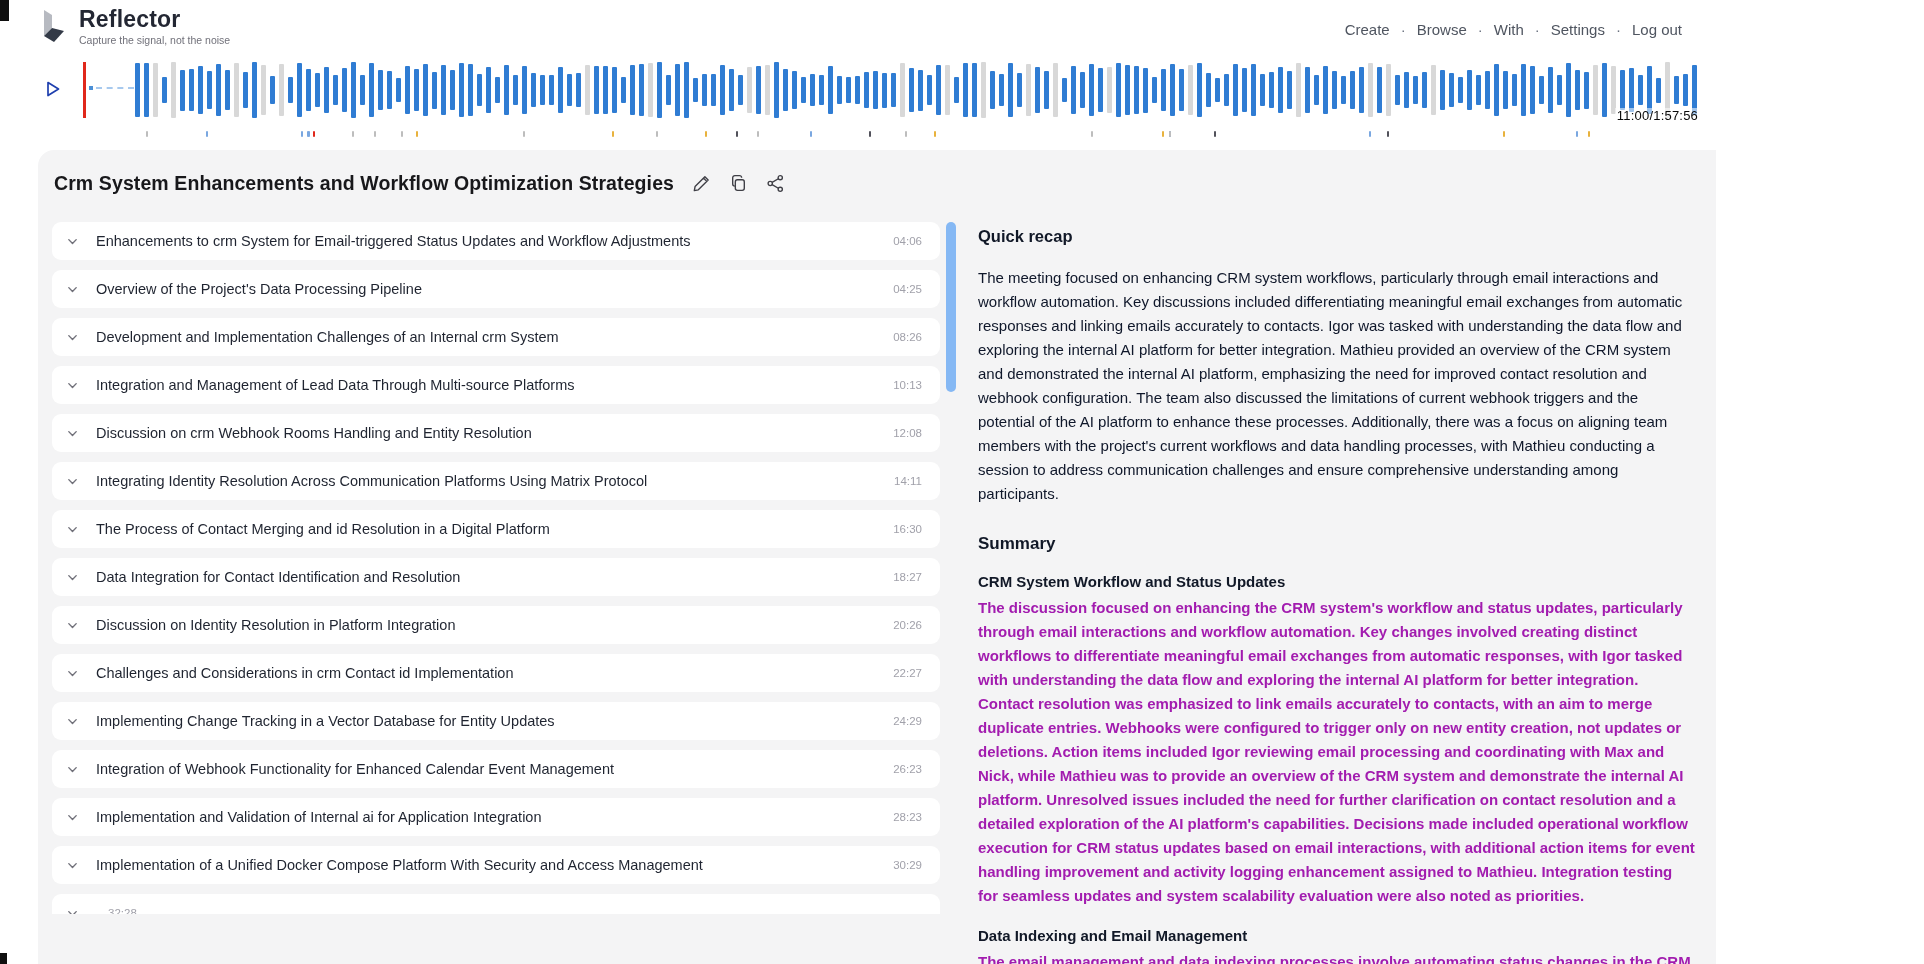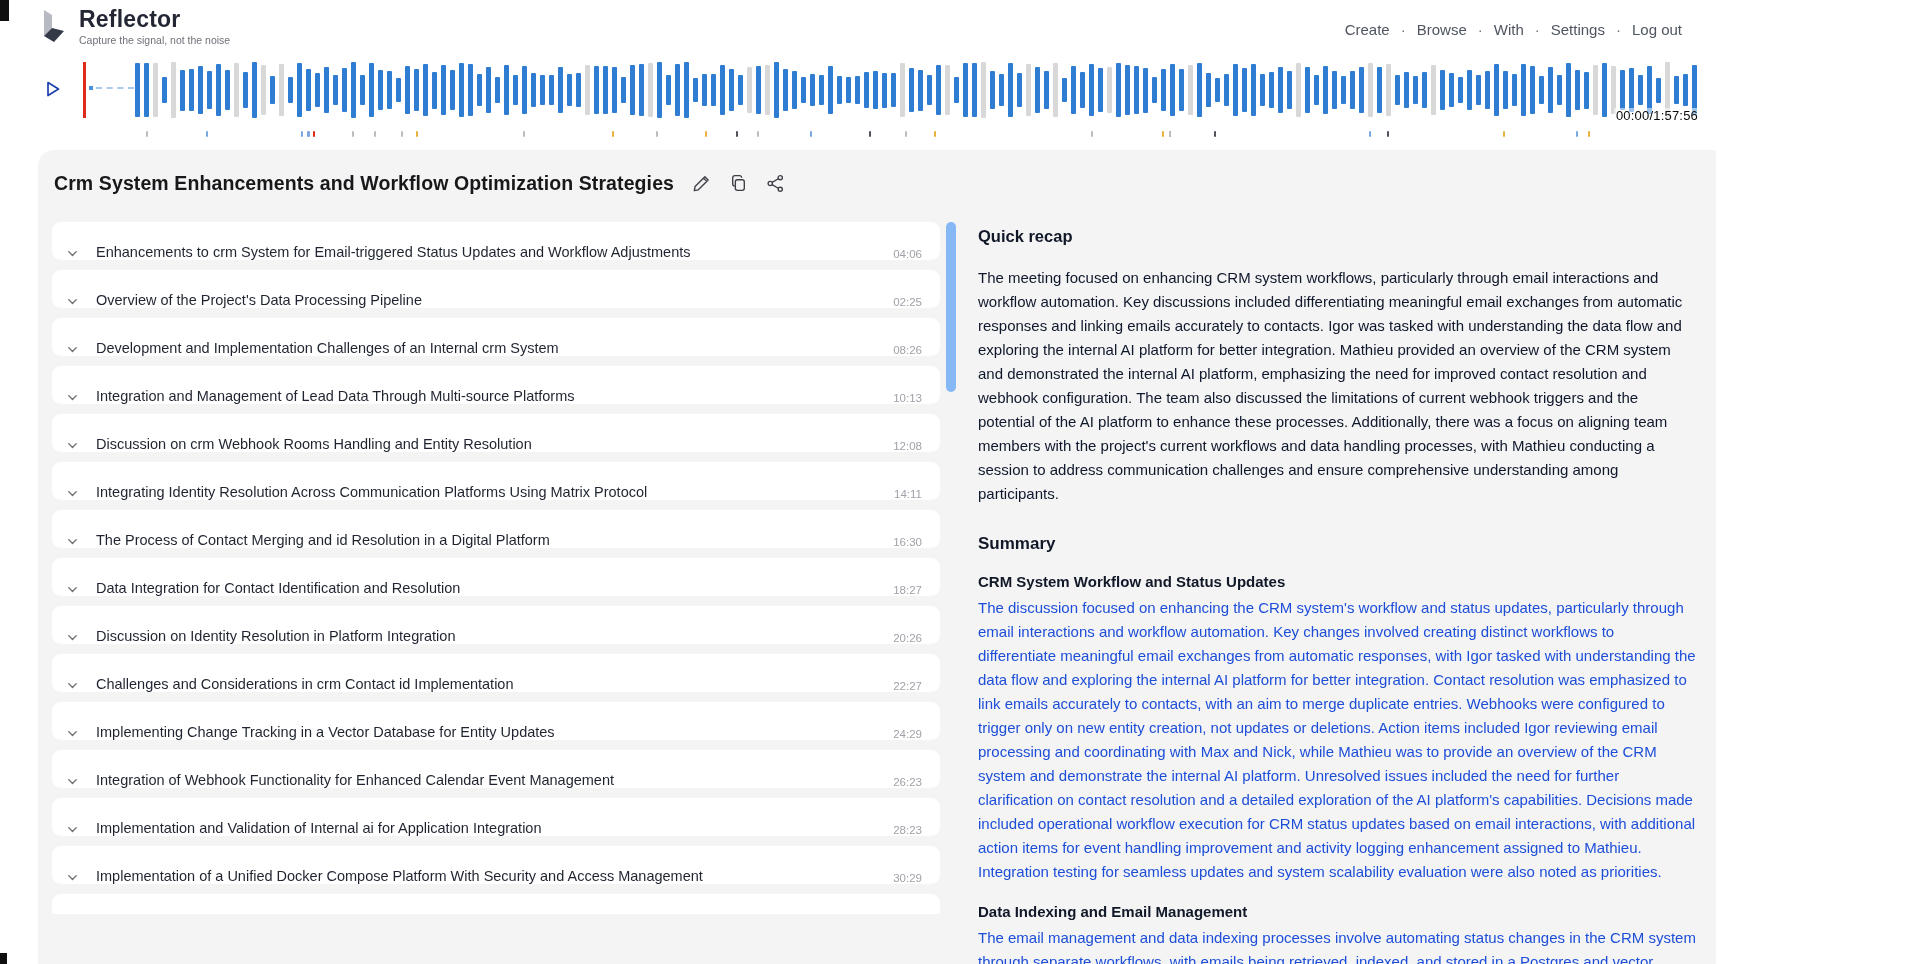--- a/index.html
+++ b/index.html
@@ -39,38 +39,38 @@
   .card { position:absolute; left:38px; top:150px; width:1862px; height:900px;
           background:#f4f4f5; border-radius:16px; }
   .card-title-row { position:absolute; left:16px; top:22px; display:flex; align-items:center; gap:18px; }
   .meeting-title { font-size:19.5px; font-weight:700; color:#18181b; letter-spacing:.1px; }
   .icon-btn { width:19px; height:19px; color:#3f3f46; cursor:pointer; display:inline-flex; }
   .icon-btn svg { width:100%; height:100%; }
 
   
   .sections { position:absolute; left:14px; top:72px; width:888px; height:692px; overflow:hidden; }
   .section-item { height:38px; margin-bottom:10px; background:#fff; border-radius:9px;
-                  display:flex; align-items:flex-end; padding:0 18px 0 14px; cursor:pointer; }
+                  display:flex; align-items:center; padding:0 18px 0 14px; cursor:pointer; }
   .chev { flex:0 0 13px; margin-right:17px; }
   .sec-title { flex:1; font-size:14.5px; color:#1f2430; white-space:nowrap; overflow:hidden; }
   .sec-time { font-size:11.5px; color:#a1a1aa; margin-left:12px; }
   .scroll-thumb { position:absolute; width:10px; border-radius:5px; background:#85b8f4; }
   .thumb-left { left:908px; top:72px; height:170px; }
   .thumb-right { right:7px; top:76px; height:228px; }
 
   
   .summary-panel { position:absolute; left:940px; top:72px; width:924px; }
   .recap-head-row { position:relative; padding-top:5px; }
   .recap-heading { font-size:16.5px; font-weight:700; color:#111827; }
   .recap-edit { position:absolute; right:16px; top:2px; }
   .body-text { width:718px; font-size:15px; line-height:24px; color:#0f172a; margin-top:20px; }
   .summary-heading { font-size:17px; font-weight:700; color:#111827; margin-top:28px; }
   .topic { margin-top:17px; }
   .topic-heading { width:718px; font-size:15px; font-weight:700; color:#111827; line-height:21px; }
-  .topic-body { width:718px; font-size:15px; line-height:24px; color:#1d4ed8; margin-top:4px; }
+  .topic-body { width:718px; font-size:15px; line-height:24px; color:#a21caf; margin-top:4px;font-weight:bold; }
 </style>
 </head>
 <body>
 
 <div class="screen">
   <div class="corner-mark-top"></div>
   <div class="corner-mark-bottom"></div>
 
   <div class="header">
     <div class="logo-wrap">
@@ -297,21 +297,21 @@
       <span class="wbar" style="height: 40.4px;"></span>
       <span class="wbar" style="height: 31.4px;"></span>
       <span class="wbar" style="height: 46.2px;"></span>
       <span class="wbar" style="height: 30px;"></span>
       <span class="wbar" style="height: 39.6px;"></span>
       <span class="wbar" style="height: 50.8px; background: rgb(216, 216, 216);"></span>
       <span class="wbar" style="height: 35px;"></span>
       <span class="wbar" style="height: 24.9px;"></span>
       <span class="wbar" style="height: 42px;"></span>
     </div>
-  <div class="time-display">00:00/1:57:56</div>
+  <div class="time-display">11:00/1:57:56</div>
   <div class="seg-ticks">
       <span class="tick" style="left: 13.35%; background: rgb(224, 40, 27);"></span>
       <span class="tick" style="left: 62.23%; background: rgb(189, 189, 189);"></span>
       <span class="tick" style="left: 18.9%; background: rgb(189, 189, 189);"></span>
       <span class="tick" style="left: 39.92%; background: rgb(82, 82, 91);"></span>
       <span class="tick" style="left: 41.29%; background: rgb(189, 189, 189);"></span>
       <span class="tick" style="left: 52.41%; background: rgb(232, 178, 61);"></span>
       <span class="tick" style="left: 13.06%; background: rgb(122, 167, 224);"></span>
       <span class="tick" style="left: 37.98%; background: rgb(232, 178, 61);"></span>
       <span class="tick" style="left: 17.2%; background: rgb(189, 189, 189);"></span>
@@ -368,21 +368,21 @@
             <polyline points="3,5 7,9.2 11,5" fill="none" stroke="#71717a" stroke-width="1.5" stroke-linecap="round" stroke-linejoin="round"></polyline>
           </svg>
           <span class="sec-title">Enhancements to crm System for Email-triggered Status Updates and Workflow Adjustments</span>
           <span class="sec-time">04:06</span>
         </div>
         <div class="section-item">
           <svg class="chev" viewBox="0 0 14 14" width="13" height="13">
             <polyline points="3,5 7,9.2 11,5" fill="none" stroke="#71717a" stroke-width="1.5" stroke-linecap="round" stroke-linejoin="round"></polyline>
           </svg>
           <span class="sec-title">Overview of the Project's Data Processing Pipeline</span>
-          <span class="sec-time">02:25</span>
+          <span class="sec-time">04:25</span>
         </div>
         <div class="section-item">
           <svg class="chev" viewBox="0 0 14 14" width="13" height="13">
             <polyline points="3,5 7,9.2 11,5" fill="none" stroke="#71717a" stroke-width="1.5" stroke-linecap="round" stroke-linejoin="round"></polyline>
           </svg>
           <span class="sec-title">Development and Implementation Challenges of an Internal crm System</span>
           <span class="sec-time">08:26</span>
         </div>
         <div class="section-item">
           <svg class="chev" viewBox="0 0 14 14" width="13" height="13">

